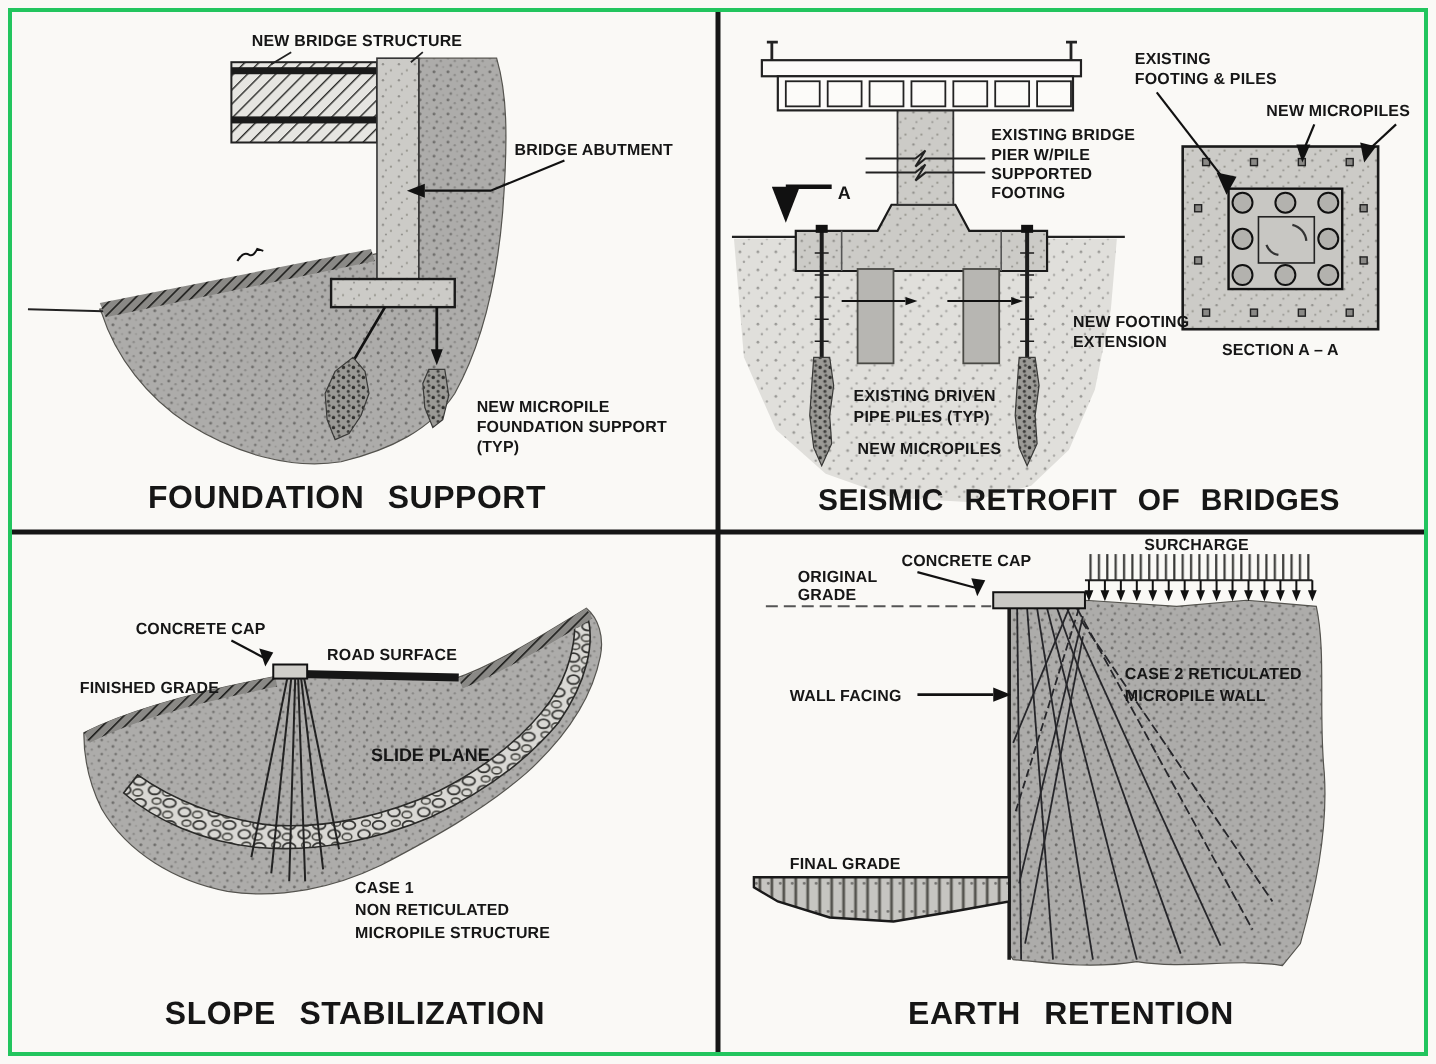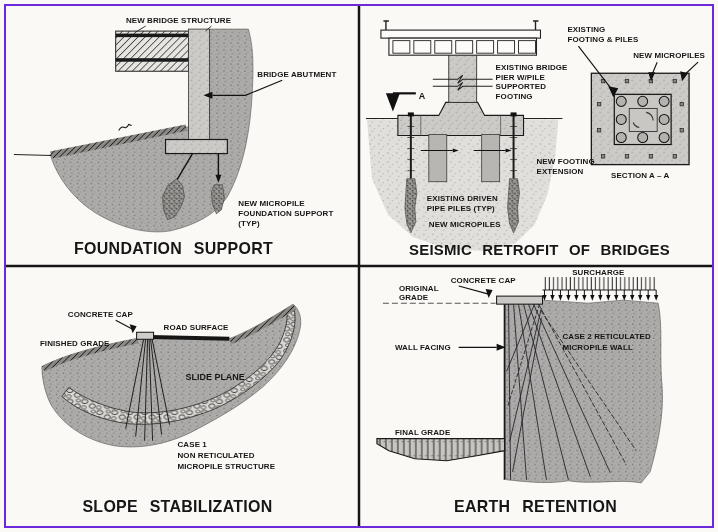--- a/index.html
+++ b/index.html
@@ -1,19 +1,19 @@
 <!DOCTYPE html>
 <html><head>
 <meta charset="utf-8">
 <style>
   html,body{margin:0;padding:0;}
   body{width:718px;height:532px;background:#e9e8e4;position:relative;overflow:hidden;
        font-family:"Liberation Sans",sans-serif;}
   .stage{position:absolute;inset:0;background:#faf9f6;}
-  .frame{position:absolute;inset:4px;border:2px solid #6d28d9;background:#faf9f6;}
+  .frame{position:absolute;inset:4px;border:2px solid #22c55e;background:#faf9f6;}
   .frame svg{display:block;width:100%;height:100%;}
   text{fill:#161616;}
   .lbl{font-family:"Liberation Sans",sans-serif;font-size:8px;font-weight:bold;letter-spacing:.1px;}
   .lbl9{font-family:"Liberation Sans",sans-serif;font-size:9px;font-weight:bold;}
   .ptitle{font-family:"Liberation Sans",sans-serif;font-size:16px;font-weight:bold;
           word-spacing:7px;letter-spacing:.3px;}
   .ptitle2{font-family:"Liberation Sans",sans-serif;font-size:15px;font-weight:bold;
           word-spacing:6px;letter-spacing:.2px;}
 </style>
 </head>

